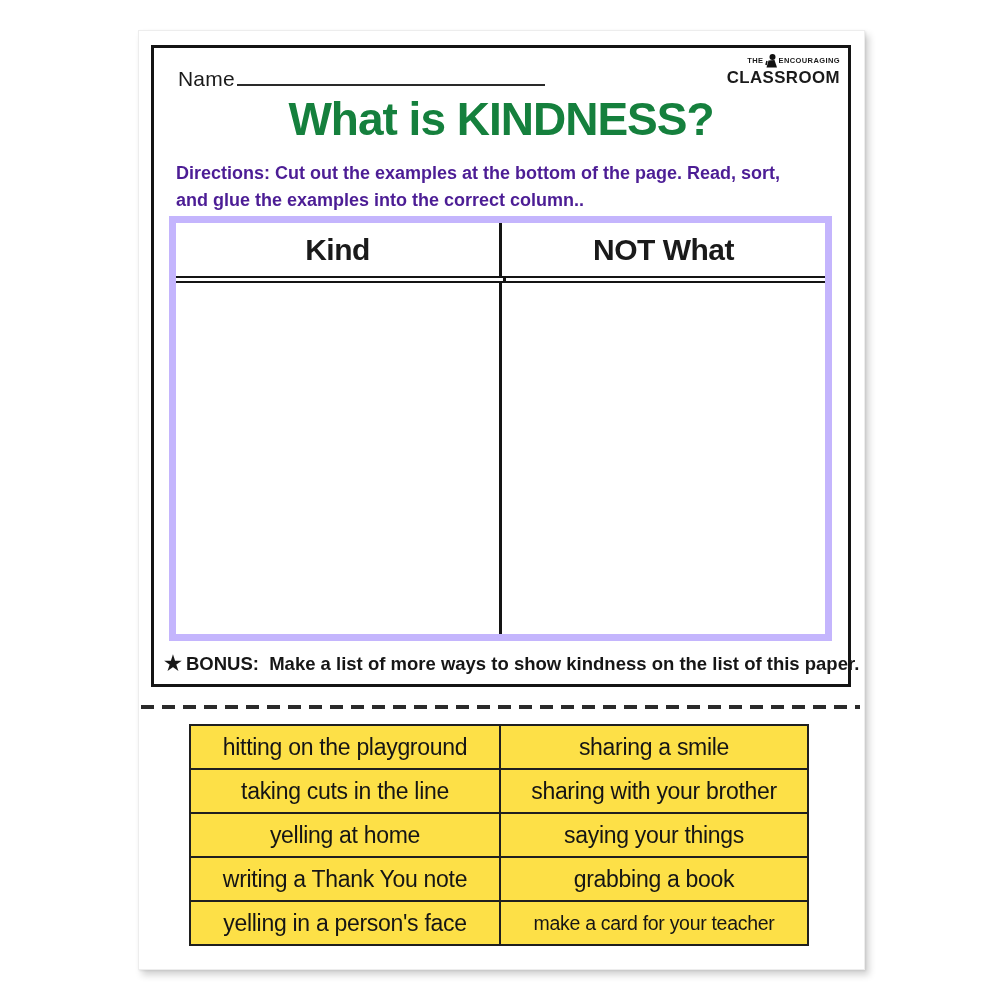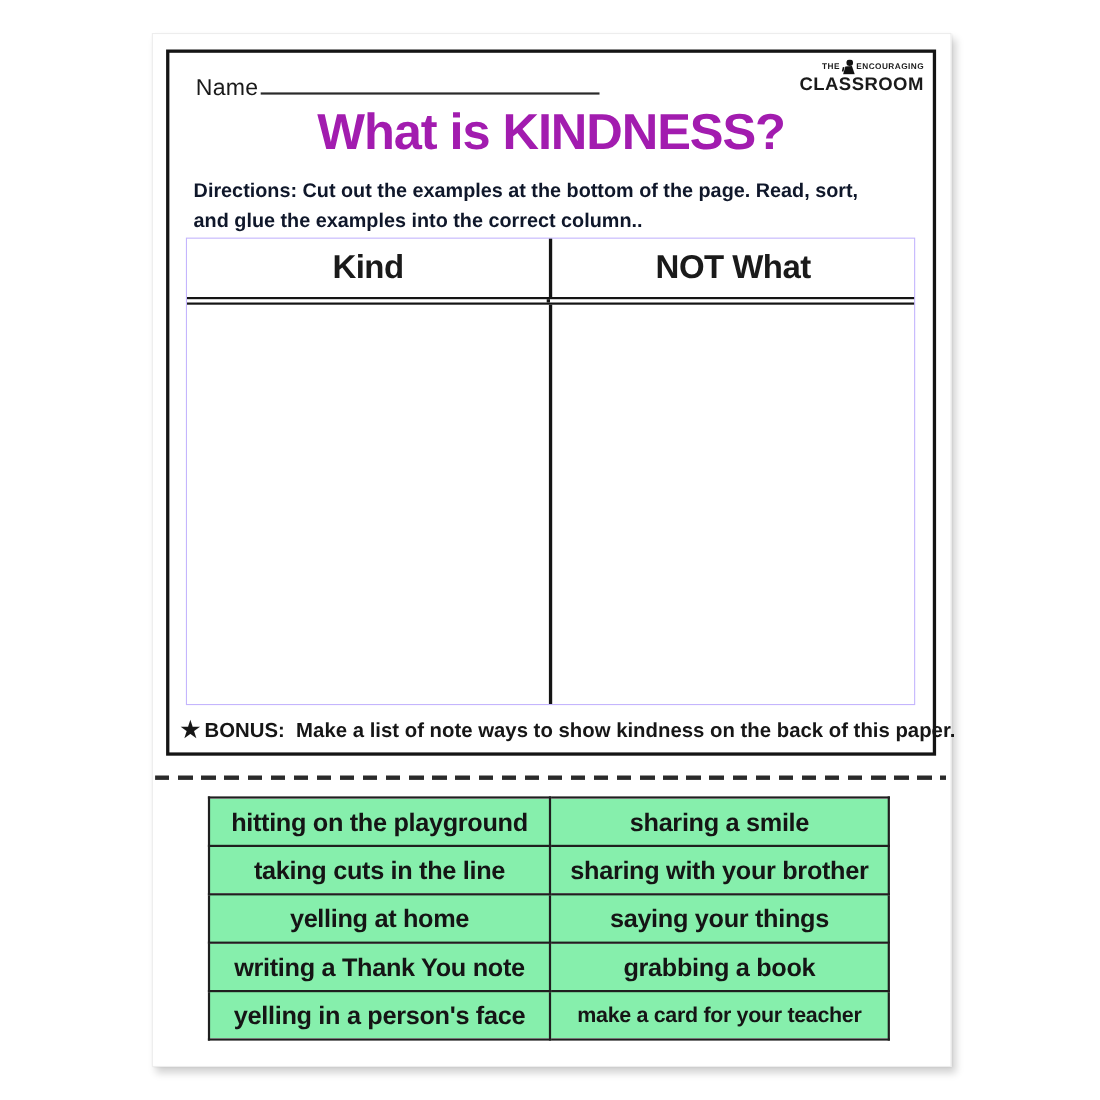--- a/index.html
+++ b/index.html
@@ -21,29 +21,29 @@
   .name-row { position:absolute; left:24px; top:18px; font-size:21px; font-weight:normal; letter-spacing:0.2px; white-space:nowrap; }
   .name-line { display:inline-block; width:308px; border-bottom:2.5px solid #2a2a2a; height:20px; margin-left:2px; }
 
   .logo { position:absolute; right:8px; top:6px; text-align:right; line-height:1;margin-left:28px; }
   .logo-top { display:flex; align-items:center; justify-content:flex-end; gap:1px; font-size:7.5px; font-weight:bold; letter-spacing:0.4px; }
   .logo-icon svg { display:block; }
   .logo-bottom { font-size:16.5px; font-weight:900; letter-spacing:0.4px; transform:scaleX(1.02); transform-origin:right; margin-top:1px; }
 
   .title {
     position:absolute; top:44px; left:0; width:100%; text-align:center;
-    font-size:46px; font-weight:900; letter-spacing:-1px; color:#a21caf;
+    font-size:46px; font-weight:900; letter-spacing:-1px; color:#15803d;
   }
 
-  .directions { position:absolute; left:22px; top:112px; font-size:18px; font-weight:bold; line-height:27px; color:#0f172a; white-space:nowrap; }
+  .directions { position:absolute; left:22px; top:112px; font-size:18px; font-weight:bold; line-height:27px; color:#4c1d95; white-space:nowrap; }
 
   
   .sort-table {
     position:absolute; left:15px; top:168px; width:663px; height:425px;
-    border:1px solid #c4b5fd; display:flex; flex-direction:column; background:#fff;
+    border:7px solid #c4b5fd; display:flex; flex-direction:column; background:#fff;
   }
   .sort-header { display:flex; height:55px; border-bottom:2.5px solid #141414; }
   .sort-header .hcell { flex:1; display:flex; align-items:center; justify-content:center; font-size:30px; font-weight:900; letter-spacing:-0.5px; }
   .sort-header .hcell.first { border-right:3px solid #141414; }
   .gap-row { height:3px; display:flex; }
   .gap-row .g { width:330px; border-right:3px solid #141414; }
   .sort-body { flex:1; display:flex; border-top:2px solid #141414; }
   .sort-body .col { flex:1; }
   .sort-body .col.first { border-right:3px solid #141414; }
 
@@ -53,21 +53,21 @@
   
   .dashline {
     position:absolute; left:2px; top:674px; width:719px; height:3.5px;
     background: repeating-linear-gradient(to right, #2a2a2a 0 13px, transparent 13px 21px);
   }
 
   
   table.cards { position:absolute; left:50px; top:693px; width:620px; border-collapse:collapse; table-layout:fixed; }
   table.cards td {
     border:2.5px solid #1f1f1f; height:44px; text-align:center; vertical-align:middle;
-    font-size:23px; font-weight:bold; letter-spacing:-0.3px; color:#151515; background:#86efac; overflow:hidden; white-space:nowrap;
+    font-size:23px; font-weight:normal; letter-spacing:-0.3px; color:#151515; background:#fde047; overflow:hidden; white-space:nowrap;
   }
   table.cards col.c1 { width:310px; }
   table.cards td.small { font-size:19.5px;margin-left:31px; }
 </style>
 </head>
 <body>
 
 <div class="canvas">
   <div class="page">
 
@@ -108,21 +108,21 @@
             <div class="g"></div>
           </div>
         <div class="sort-body">
           <div class="col first"></div>
           <div class="col"></div>
         </div>
       </div>
 
       <div class="bonus">
         <span class="star">★</span><span>BONUS:</span>&nbsp;
-        <span>Make a list of note ways to show kindness on the back of this paper.</span>
+        <span>Make a list of more ways to show kindness on the list of this paper.</span>
       </div>
 
     </div>
 
     <div class="dashline"></div>
 
     <table class="cards">
       <colgroup>
           <col class="c1">
           <col>

